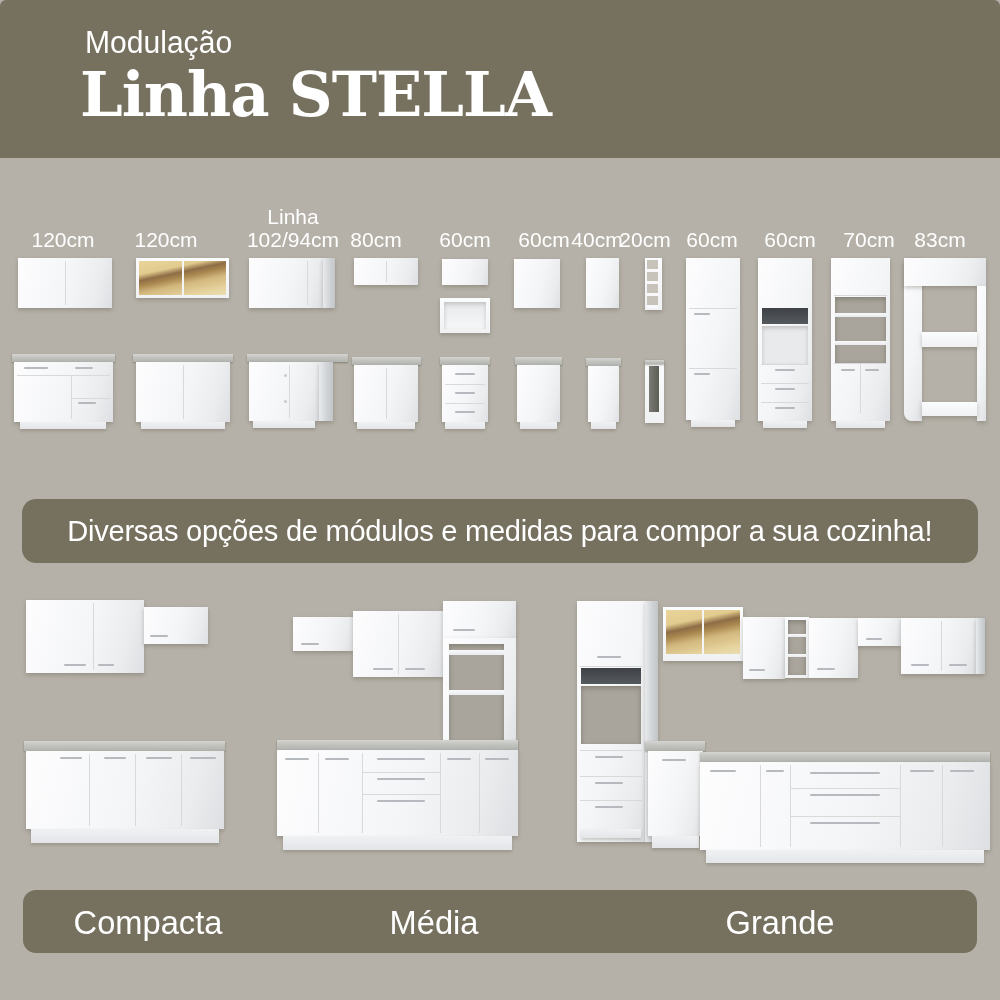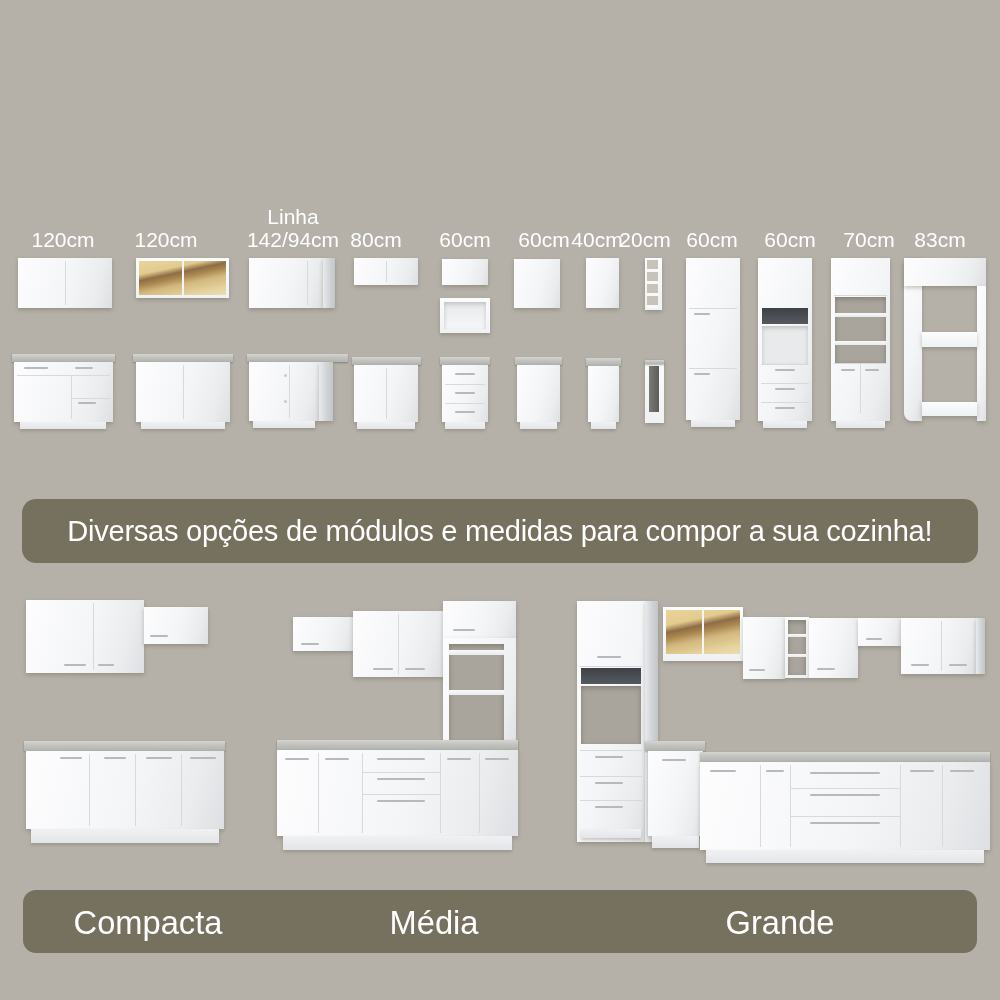--- a/index.html
+++ b/index.html
@@ -39,25 +39,29 @@
   .banner-text{color:#fff;font-size:30px;letter-spacing:-.3px;transform:scaleX(.97);white-space:nowrap;}
   .footer-band{left:23px;top:890px;width:954px;height:63px;border-radius:13px;}
   .kitchen-label{position:absolute;transform:translateX(-50%) scaleX(.96);color:#fff;
                  font-size:34px;top:903px;white-space:nowrap;}
 </style>
 </head>
 <body>
 
 <div class="page">
 
+  <div class="header">
+    <div class="eyebrow">Modulação</div>
+    <div class="title">Linha STELLA</div>
+  </div>
 
   <div class="mlabel" style="left:63px;top:229px">120cm</div>
   <div class="mlabel" style="left:166px;top:229px">120cm</div>
   <div class="mlabel" style="left:293px;top:206px">Linha</div>
-  <div class="mlabel" style="left:293px;top:229px">142/94cm</div>
+  <div class="mlabel" style="left:293px;top:229px">102/94cm</div>
   <div class="mlabel" style="left:376px;top:229px">80cm</div>
   <div class="mlabel" style="left:465px;top:229px">60cm</div>
   <div class="mlabel" style="left:544px;top:229px">60cm</div>
   <div class="mlabel" style="left:597px;top:229px">40cm</div>
   <div class="mlabel" style="left:645px;top:229px">20cm</div>
   <div class="mlabel" style="left:712px;top:229px">60cm</div>
   <div class="mlabel" style="left:790px;top:229px">60cm</div>
   <div class="mlabel" style="left:869px;top:229px">70cm</div>
   <div class="mlabel" style="left:940px;top:229px">83cm</div>
 

